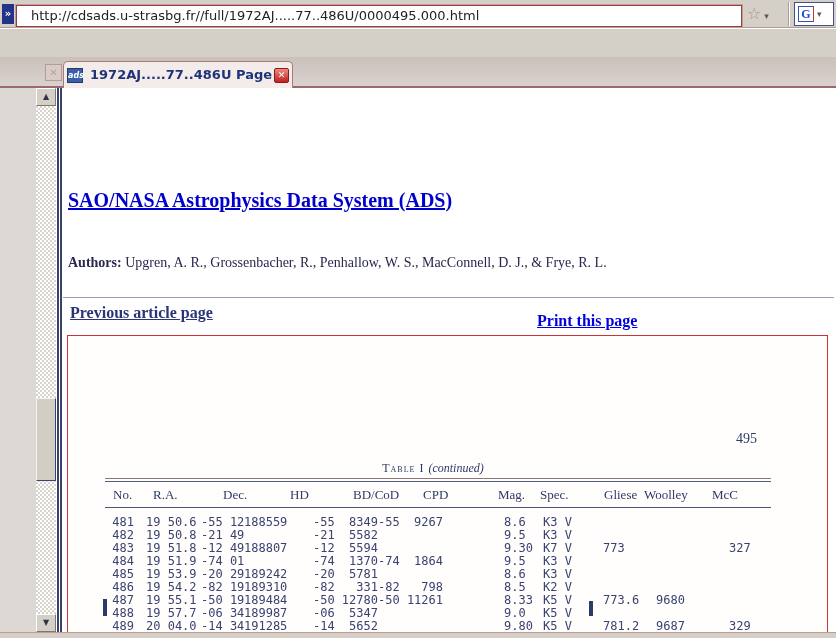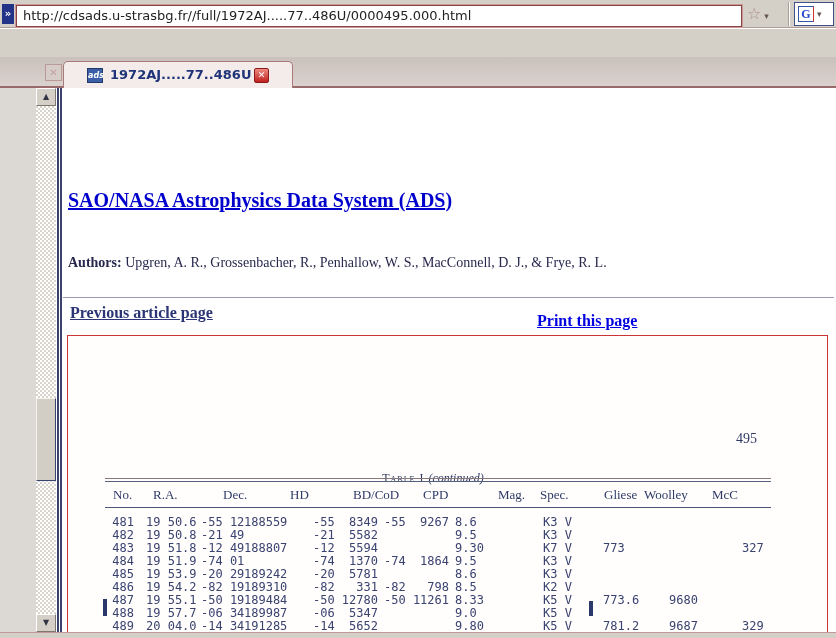--- a/index.html
+++ b/index.html
@@ -12,40 +12,40 @@
   html,body{width:836px;height:638px;overflow:hidden}
   body{position:relative;background:#fff;font-family:"Liberation Serif",serif}
 
   
   .urlrow{position:absolute;left:0;top:0;width:836px;height:28px;background:var(--chrome-bg);
           border-bottom:1px solid #b09a96}
   .url-prefix{position:absolute;left:2px;top:4px;width:12px;height:20px;background:#223388;
           color:#fff;font:bold 10px/20px "DejaVu Sans",sans-serif;text-align:center}
   .urlfield{position:absolute;left:16px;top:5px;width:726px;height:22px;background:#fff;
           border:1px solid #8a4444;box-shadow:0 0 0 1px #cc9999;
-          font:13px/20px "DejaVu Sans",sans-serif;color:#222;padding:0 6px;white-space:nowrap;overflow:hidden}
+          font:13px/20px "DejaVu Sans",sans-serif;color:#222;padding:0 14px;white-space:nowrap;overflow:hidden}
   .starwrap{position:absolute;left:747px;top:2px;width:40px;height:24px}
   .star{font:16px/24px "DejaVu Sans",sans-serif;color:#b09090}
   .caret{font:9px/24px "DejaVu Sans",sans-serif;color:#665555;margin-left:3px}
   .vsep{position:absolute;left:788px;top:2px;width:2px;height:24px;
         border-left:1px solid #a8a098;border-right:1px solid #fff}
   .gbox{position:absolute;left:794px;top:2px;width:40px;height:24px;background:#fff;
         border:1px solid #44508a;display:flex;align-items:center;padding:0 3px}
   .gicon{width:16px;height:16px;border:1px solid #3355aa;border-right-color:#cc3333;
         font:bold 12px/14px "Liberation Serif",serif;color:#2244cc;text-align:center}
   .toolband{position:absolute;left:0;top:29px;width:836px;height:28px;background:var(--chrome-bg)}
 
   
   .tabbar{position:absolute;left:0;top:57px;width:836px;height:31px;
           background:linear-gradient(#cac0bc,#dad2ce);border-bottom:2px solid #9a6a6a}
   .panelbtn{position:absolute;left:45px;top:7px;width:17px;height:17px;background:#d8ccc8;
           border:1px solid #b89a96;color:#c0a0a0;font:10px/15px "DejaVu Sans",sans-serif;text-align:center}
   .tab{position:absolute;left:63px;top:4px;width:230px;height:27px;background:var(--tab-face);
        border:1px solid var(--tab-border);border-bottom:none;border-radius:5px 5px 0 0;
-       display:flex;align-items:center;padding:0 23px}
+       display:flex;align-items:center;padding:0 3px}
   .favicon{width:16px;height:15px;background:var(--favicon-blue);border:1px solid #223a66;
        color:#fff;font:bold 8px/13px "DejaVu Sans",sans-serif;text-align:center;font-style:italic}
   .tabtitle{margin-left:7px;font:bold 13px/14px "DejaVu Sans",sans-serif;color:var(--tab-text);
        white-space:nowrap;overflow:hidden;flex:1}
   .tabclose{width:15px;height:15px;background:linear-gradient(#ee8a80,#c02020);
        border:1px solid #8a1a1a;border-radius:2px;color:#fff;
        font:bold 9px/13px "DejaVu Sans",sans-serif;text-align:center}
 
   
   .content{position:absolute;left:0;top:88px;width:836px;height:544px;background:#fff}
@@ -75,43 +75,43 @@
       font-weight:bold;color:var(--visited-link);text-decoration:underline}
   .linkprint{position:absolute;left:537px;top:224px;font:16px/18px "Liberation Serif",serif;
       font-weight:bold;color:var(--print-link);text-decoration:underline}
 
   
   .scanbox{position:absolute;left:67px;top:247px;width:761px;height:391px;background:#fffefd;
       border:1px solid var(--scan-border-red);border-bottom:none;overflow:hidden}
   .runhead{position:absolute;left:253px;top:97px;font:13px/13px "Liberation Serif",serif;
       color:var(--scan-serif);letter-spacing:6px;word-spacing:7px;white-space:pre}
   .pageno{position:absolute;left:668px;top:96px;font:14px/14px "Liberation Serif",serif;color:var(--scan-serif)}
-  .caption{position:absolute;left:280px;top:136px;width:170px;text-align:center;
+  .caption{position:absolute;left:280px;top:126px;width:170px;text-align:center;
       font:12px/13px "Liberation Serif",serif;color:var(--scan-serif);white-space:nowrap}
   .caption .sc{font-variant:small-caps;letter-spacing:1px}
   .caption .it{font-style:italic}
   .rule2{position:absolute;left:37px;top:142px;width:666px;height:4px;
       border-top:1px solid #8a7878;border-bottom:1px solid #55607e}
   .rule1{position:absolute;left:37px;top:171px;width:666px;height:1px;background:#4a5578}
   .thead{position:absolute;left:0;top:152px;width:761px;height:15px}
   .thead span{position:absolute;font:13px/14px "Liberation Serif",serif;color:var(--scan-serif);white-space:nowrap}
   .rows{position:absolute;left:0;top:180px;width:761px}
   .row{height:13px;white-space:nowrap;padding-left:38px}
   .c{display:inline-block;white-space:pre;font:12px/13px "DejaVu Sans Mono",monospace;
      color:var(--scan-ink);vertical-align:top;overflow:visible}
   .c-no{width:28px;text-align:right}
   .c-ra{margin-left:12px;width:51px}
   .c-dec{margin-left:4px;width:43px}
   .c-hd{width:42px;text-align:right}
   .c-bd{margin-left:15px;width:77px;text-align:right}
-  .c-cpd{width:77px;text-align:center}
-  .c-mag{width:78px;text-align:left}
+  .c-cpd{width:77px;text-align:left}
+  .c-mag{width:78px;text-align:right}
   .c-spec{margin-left:10px;width:48px}
   .c-gliese{margin-left:12px;width:46px}
-  .c-woolley{margin-left:20px;width:42px}
+  .c-woolley{margin-left:7px;width:42px}
   .c-mcc{margin-left:31px;width:28px}
   .c-note{margin-left:5px;width:12px}
   .artifact{position:absolute;width:4px;background:#2b3a6b}
   .art-l{left:35px;top:263px;height:17px}
   .art-r{left:521px;top:265px;height:15px}
 
   .statusbar{position:absolute;left:0;top:632px;width:836px;height:6px;background:var(--chrome-bg);
       border-top:1px solid #c09898;z-index:5}
 </style>
 </head>

